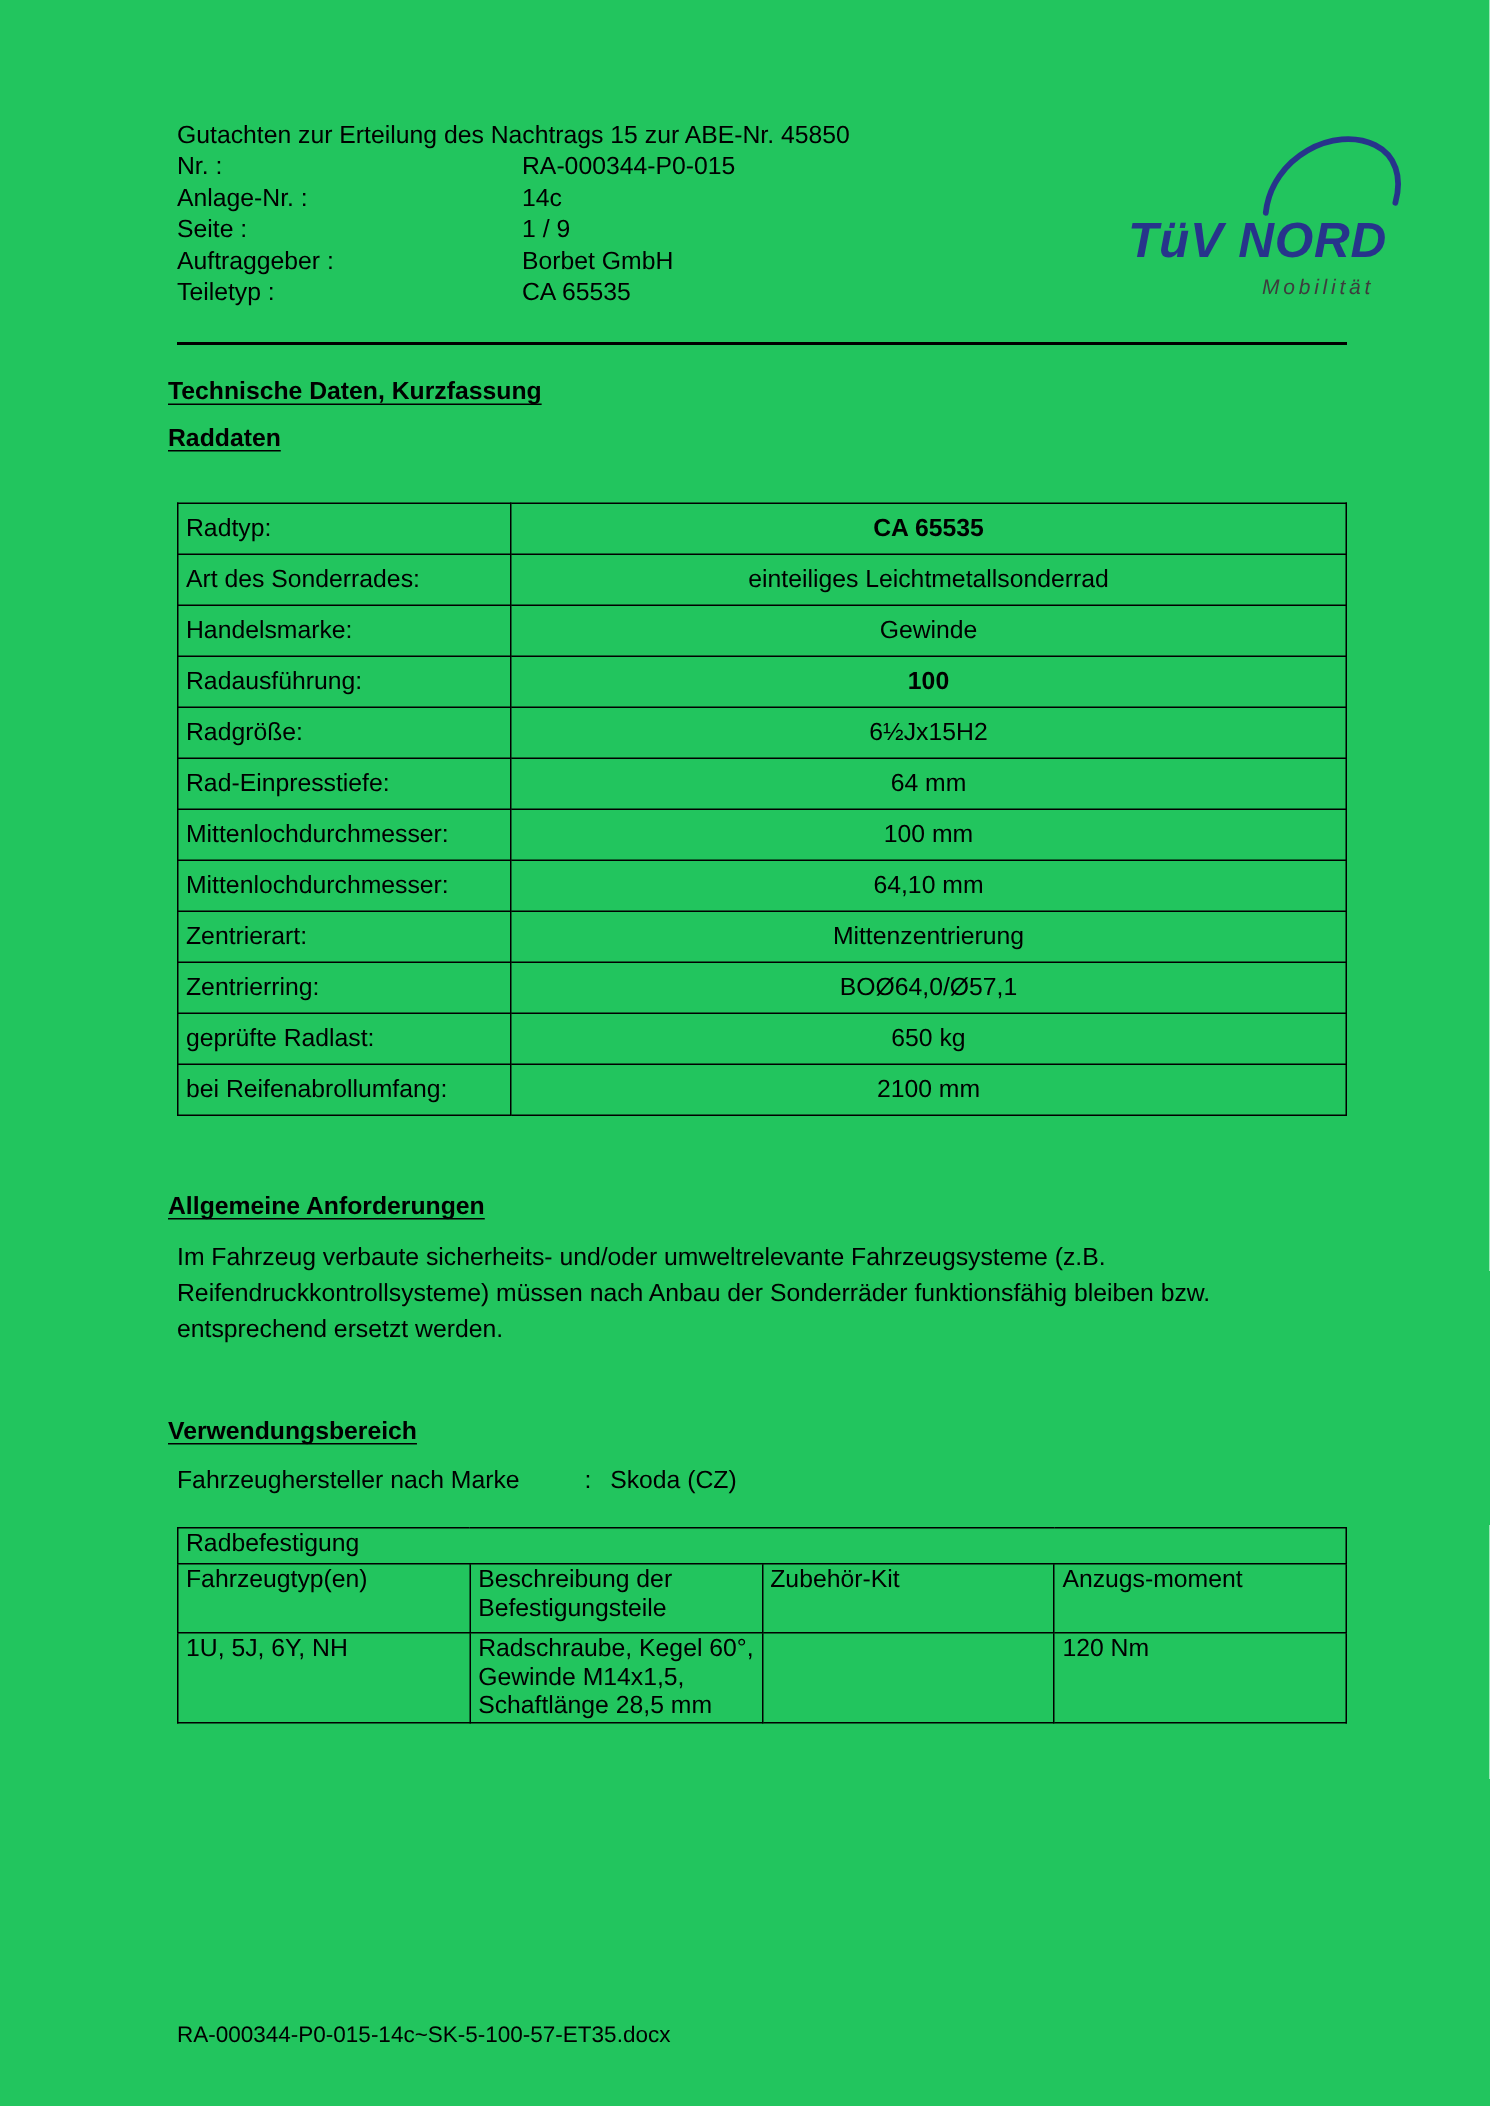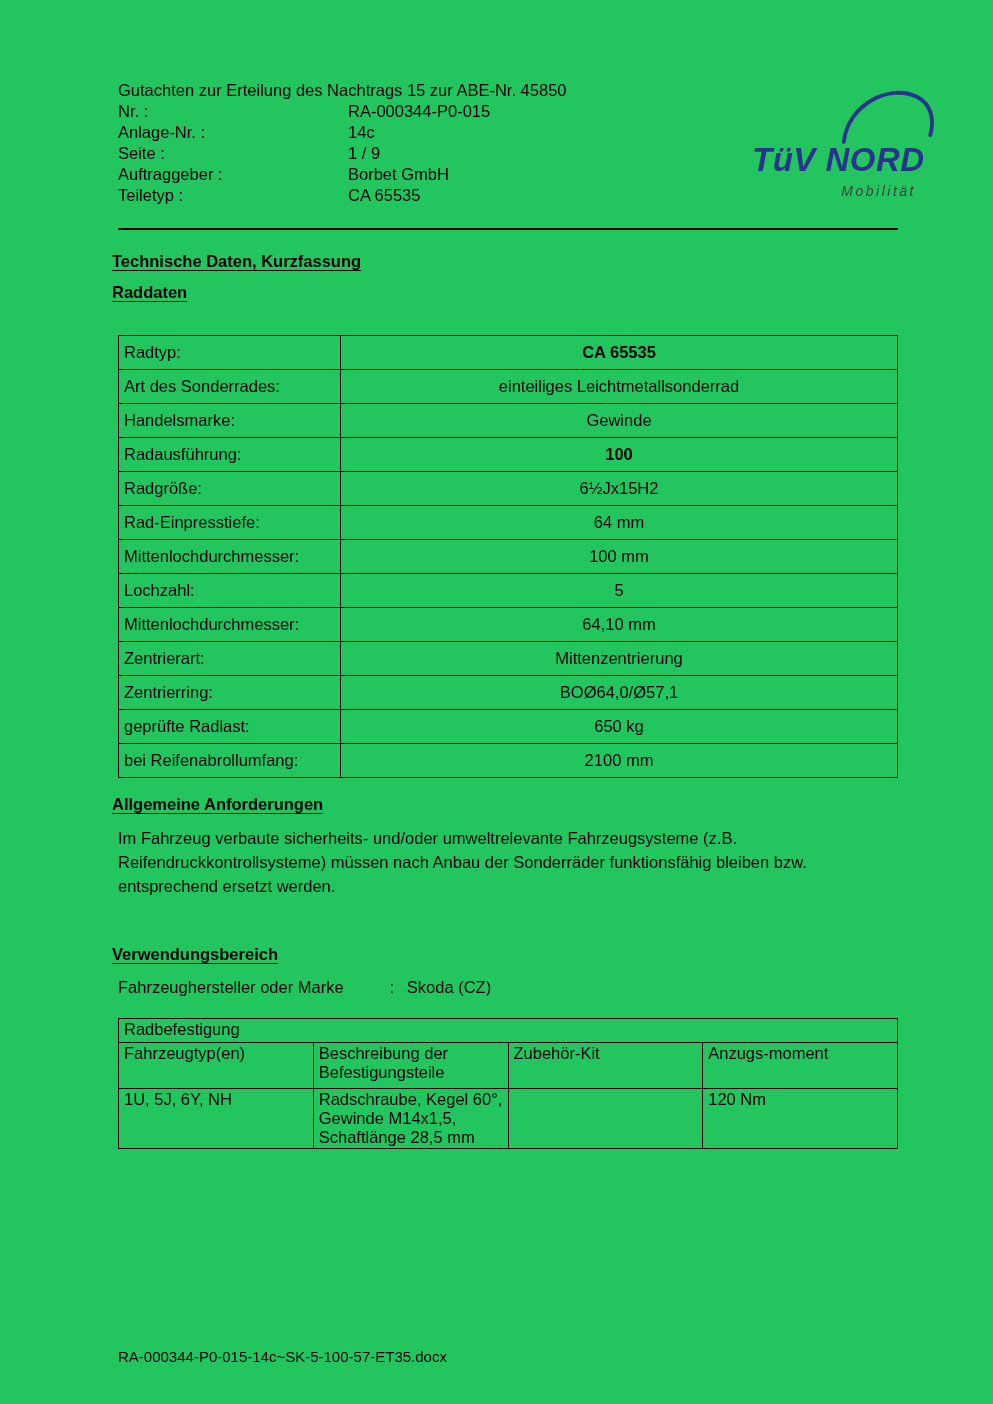--- a/index.html
+++ b/index.html
@@ -224,24 +224,20 @@
       </tr>
       <tr>
         <td class="lbl">Rad-Einpresstiefe:</td>
         <td class="val">64 mm</td>
       </tr>
       <tr>
         <td class="lbl">Mittenlochdurchmesser:</td>
         <td class="val">100 mm</td>
       </tr>
       <tr>
-        <td class="lbl">Lochzahl:</td>
-        <td class="val">5</td>
-      </tr>
-      <tr>
         <td class="lbl">Mittenlochdurchmesser:</td>
         <td class="val">64,10 mm</td>
       </tr>
       <tr>
         <td class="lbl">Zentrierart:</td>
         <td class="val">Mittenzentrierung</td>
       </tr>
       <tr>
         <td class="lbl">Zentrierring:</td>
         <td class="val">BOØ64,0/Ø57,1</td>
@@ -255,21 +251,21 @@
         <td class="val">2100 mm</td>
       </tr>
     </tbody>
   </table>
 
   <div class="sec-heading h-allg">Allgemeine Anforderungen</div>
   <p class="allg-text">Im Fahrzeug verbaute sicherheits- und/oder umweltrelevante Fahrzeugsysteme (z.B. Reifendruckkontrollsysteme) müssen nach Anbau der Sonderräder funktionsfähig bleiben bzw. entsprechend ersetzt werden.</p>
 
   <div class="sec-heading h-verw">Verwendungsbereich</div>
   <div class="verwendung-line">
-    <span class="verwendung-label">Fahrzeughersteller oder Marke</span>
+    <span class="verwendung-label">Fahrzeughersteller nach Marke</span>
     <span class="verwendung-colon">:</span>
     <span class="verwendung-value">Skoda (CZ)</span>
   </div>
 
   <table class="befestigung-table">
     <tbody>
       <tr class="title-row">
         <td colspan="4">Radbefestigung</td>
       </tr>
       <tr class="header-row">

